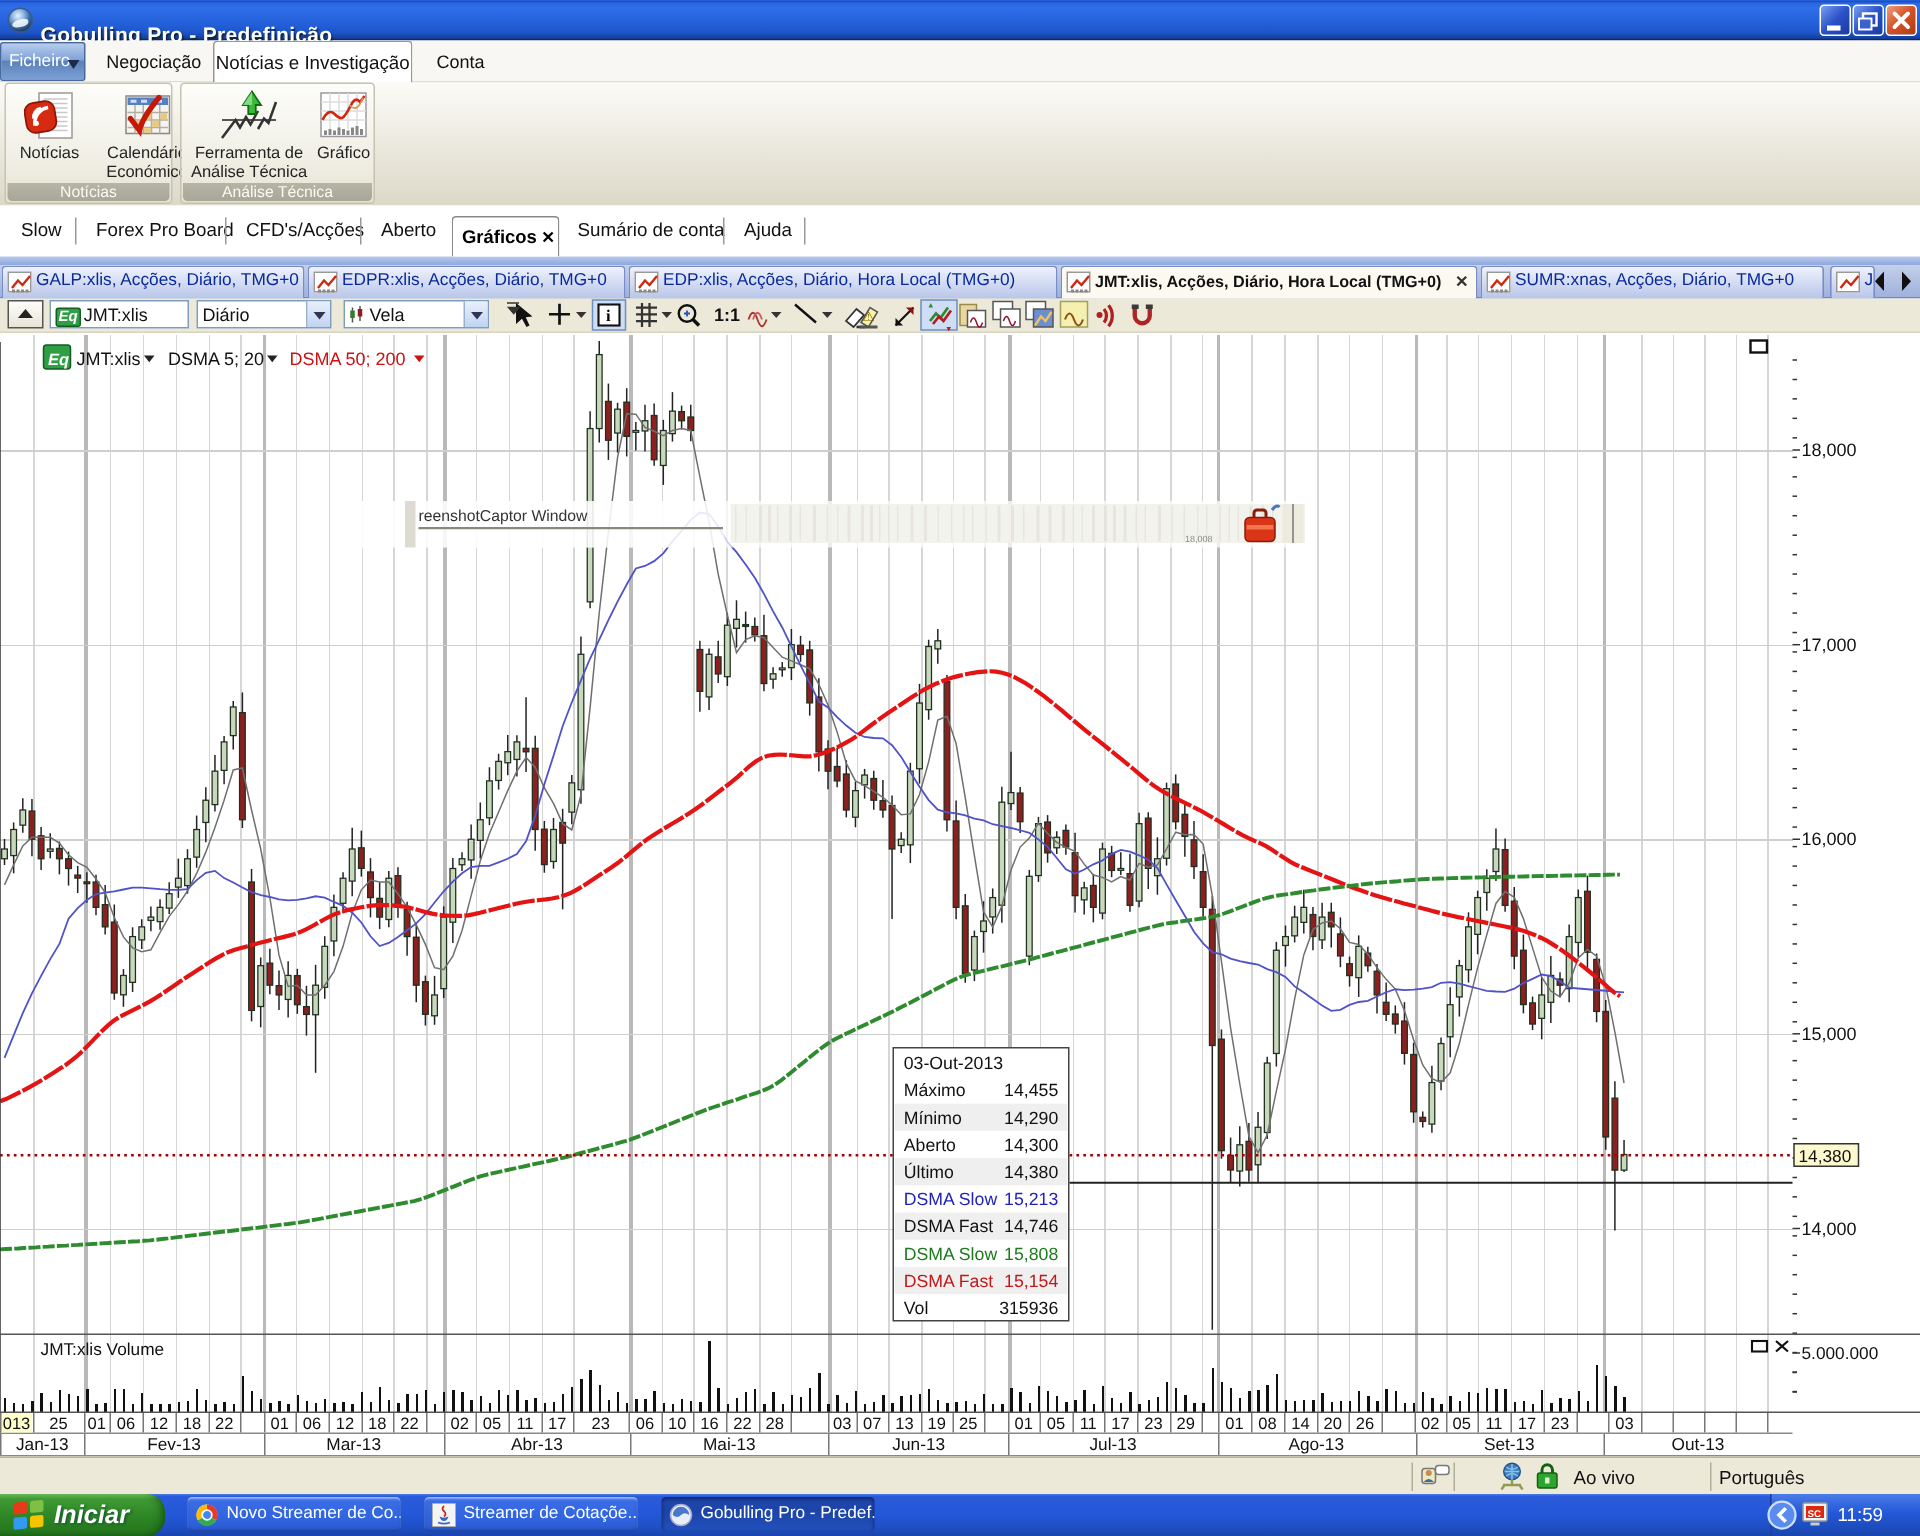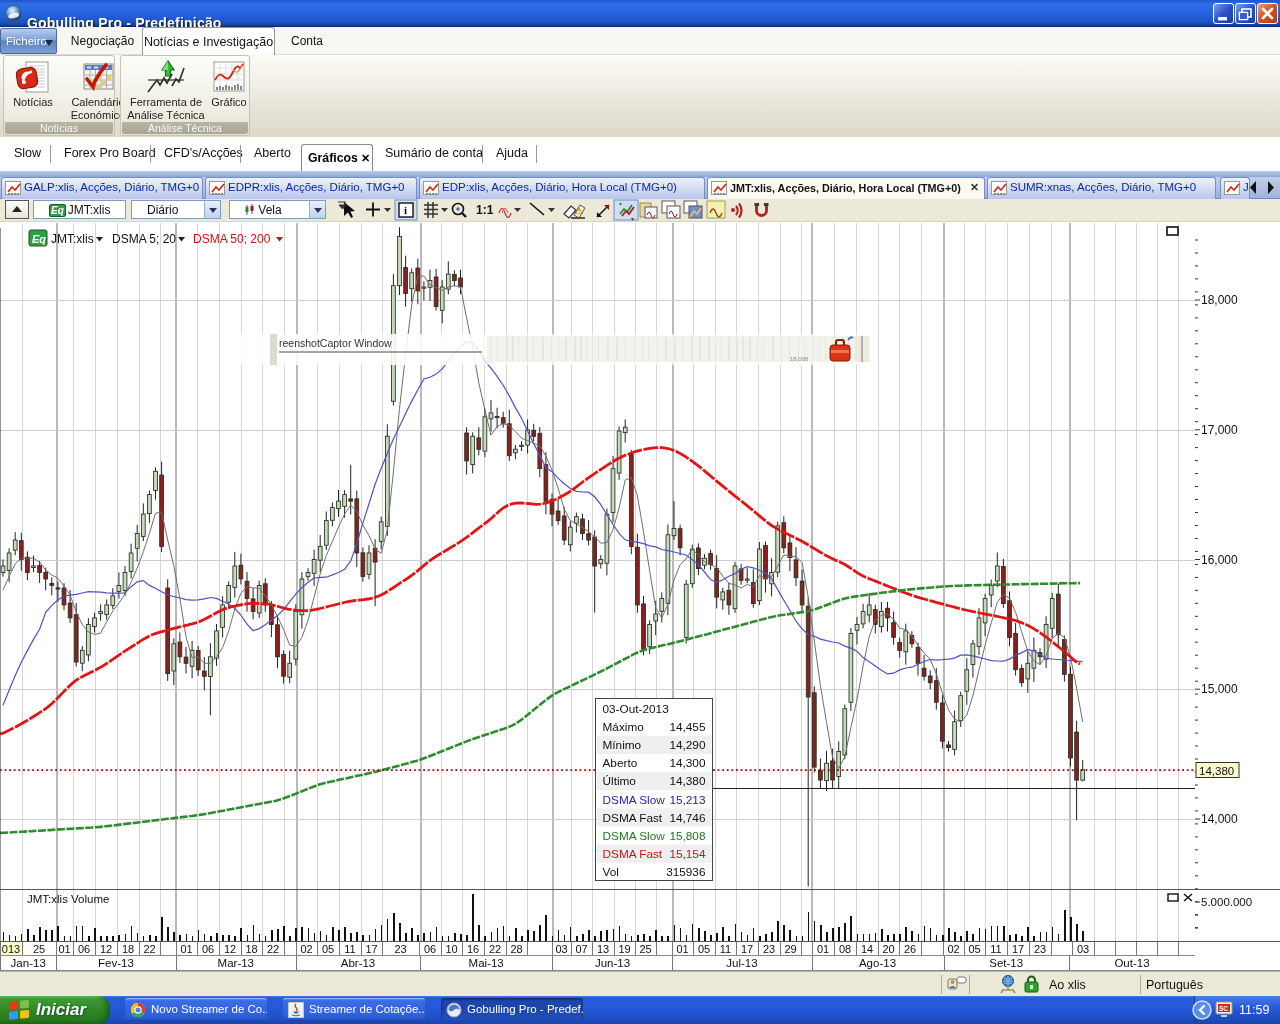--- a/index.html
+++ b/index.html
@@ -39,38 +39,38 @@
 #pblue{position:absolute;left:0;top:171px;width:1280px;height:6px;background:linear-gradient(#b8c8ec,#8ba8dd)}
 
 #dtabs{position:absolute;left:0;top:177px;width:1280px;height:22px;background:linear-gradient(#c3cfe9,#9fb2dd);border-bottom:1px solid #7388c0}
 .dtab{position:absolute;top:0;height:22px;font-size:11.5px;color:#0a2a9a;background:linear-gradient(#eef2fb,#c8d3ef 70%,#b9c6e8);border:1px solid #7a8cc8;border-bottom:none;border-radius:3px 3px 0 0;padding:3px 6px 0 22px;white-space:nowrap;overflow:hidden}
 .dtab.act{background:#fcfaf0;color:#111;font-weight:bold;z-index:2;font-size:10.8px;padding-top:4px}
 .dtab .cic{position:absolute;left:3px;top:3px;width:16px;height:14px;background:#fff;border:1px solid #999}
 .dtab .cic svg{position:absolute;left:0;top:0}
 
 #tbar{position:absolute;left:0;top:199px;width:1280px;height:23px;background:#ece9d8;border-bottom:1px solid #d8d4c0}
 .tb{position:absolute;top:1px;height:20px}
-.combo{position:absolute;top:1px;height:19px;background:#fff;border:1px solid #7f9db9;font-size:12px;color:#111;padding:2px 3px 0 15px}
+.combo{position:absolute;top:1px;height:19px;background:#fff;border:1px solid #7f9db9;font-size:12px;color:#111;padding:2px 3px 0 3px}
 .combo .dd{position:absolute;right:0;top:0;width:16px;height:17px;background:linear-gradient(#e8f0fc,#c0d4f0);border-left:1px solid #9ab0d0}
 .combo .dd:after{content:"";position:absolute;left:4px;top:7px;border-left:4px solid transparent;border-right:4px solid transparent;border-top:5px solid #335}
 
 #chart{position:absolute;left:0;top:222px;width:1280px;height:750px;background:#fff}
 
 #sbar{position:absolute;left:0;top:971px;width:1280px;height:25px;background:#ece9d8;border-top:1px solid #b8b5a0;font-size:12.5px;color:#111}
 #sbar .txt{position:absolute;left:8px;top:6px}
 #sbar .vsep{position:absolute;top:3px;width:1px;height:19px;background:#b0ad98}
 
 #task{position:absolute;left:0;top:996px;width:1280px;height:28px;background:linear-gradient(#4a7ce8 0%,#2a5ada 6%,#2458d8 45%,#1e4fc4 80%,#1845ae 100%)}
 #start{position:absolute;left:0;top:0;width:110px;height:28px;border-radius:0 12px 12px 0;
 background:linear-gradient(#6cbf5a 0%,#3f9a34 12%,#2f8726 50%,#267a1e 85%,#1d671a 100%);
 box-shadow:inset -6px 0 8px -6px #0a3a08;color:#fff;font-weight:bold;font-style:italic;font-size:17px;padding:4px 0 0 36px;text-shadow:1px 1px 2px #153}
 .tbtn{position:absolute;top:2px;width:142px;height:23px;border-radius:3px;background:linear-gradient(#5b8df5 0%,#3a6ce5 12%,#2f62de 70%,#2a58cc 100%);box-shadow:inset 0 1px 1px rgba(255,255,255,.45),inset 0 -1px 2px rgba(0,0,30,.3);color:#fff;font-size:11.5px;padding:5px 4px 0 26px;white-space:nowrap;overflow:hidden}
 .tbtn.pressed{background:linear-gradient(#1f47ae 0%,#1c44a8 40%,#2250bc 100%);box-shadow:inset 0 1px 3px rgba(0,0,20,.55)}
 .tbtn .tic{position:absolute;left:5px;top:4px;width:16px;height:16px}
-#tray{position:absolute;right:0;top:0;width:86px;height:28px;background:linear-gradient(#4a7ce8,#2458d8 45%,#1845ae);border-left:1px solid #1a3f9e;color:#fff;font-size:12.5px}
+#tray{position:absolute;right:0;top:0;width:100px;height:28px;background:linear-gradient(#4a7ce8,#2458d8 45%,#1845ae);border-left:1px solid #1a3f9e;color:#fff;font-size:12.5px}
 </style></head><body>
 <div id="root">
 
 <div id="title">
  <div class="ticon"></div>
  <div class="ttext">Gobulling Pro - Predefinição</div>
  <div class="wbtn min">
         <svg width="21" height="21">
           <rect x="4" y="13" width="9" height="3.4" fill="#fff"></rect>
         </svg>
@@ -1297,21 +1297,21 @@
  <svg width="20" height="20" style="position:absolute;left:998px;top:2px">
         <circle cx="10" cy="7" r="5.5" fill="#3a7ec0" stroke="#205080"></circle>
         <path d="M5 7 h10 M10 2 v11 M6 4 q4 3 8 0 M6 10 q4 -3 8 0" stroke="#88c0e8" fill="none" stroke-width="1"></path>
         <path d="M4 16 h12 M10 12 v4 M5 16 l-2 3 M15 16 l2 3" stroke="#909a50" stroke-width="1.6" fill="none"></path>
       </svg>
  <svg width="18" height="20" style="position:absolute;left:1023px;top:2px">
         <rect x="2" y="8" width="13" height="10" rx="1.5" fill="#2da42d" stroke="#156015"></rect>
         <path d="M5 8 V6 a3.5 3.5 0 0 1 7 0 V8" fill="none" stroke="#156015" stroke-width="2"></path>
         <rect x="7" y="11" width="3" height="4" fill="#d8f0d0"></rect>
       </svg>
- <div style="position:absolute;left:1049px;top:6px">Ao xlis</div>
+ <div style="position:absolute;left:1049px;top:6px">Ao vivo</div>
  <div class="vsep" style="left:1140px"></div>
  <div style="position:absolute;left:1146px;top:6px">Português</div>
 </div>
 
 <div id="task">
  <div id="start"><svg width="24" height="22" style="position:absolute;left:8px;top:3px">
           <g transform="skewY(-6)">
             <rect x="1" y="3" width="9" height="8" rx="1.5" fill="#e83a18"></rect>
             <rect x="12" y="3" width="9" height="8" rx="1.5" fill="#7ec043"></rect>
             <rect x="1" y="13" width="9" height="8" rx="1.5" fill="#339af0"></rect>

